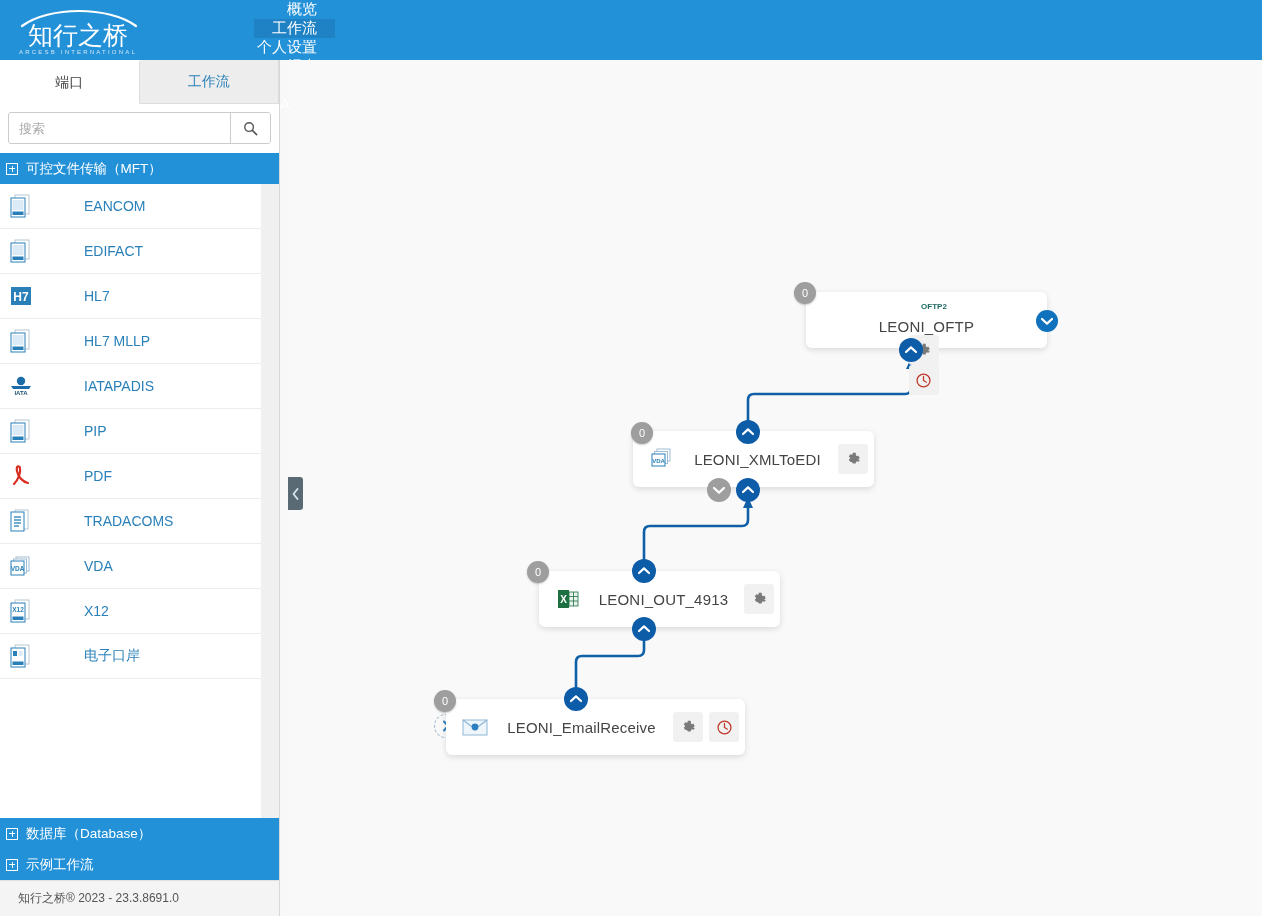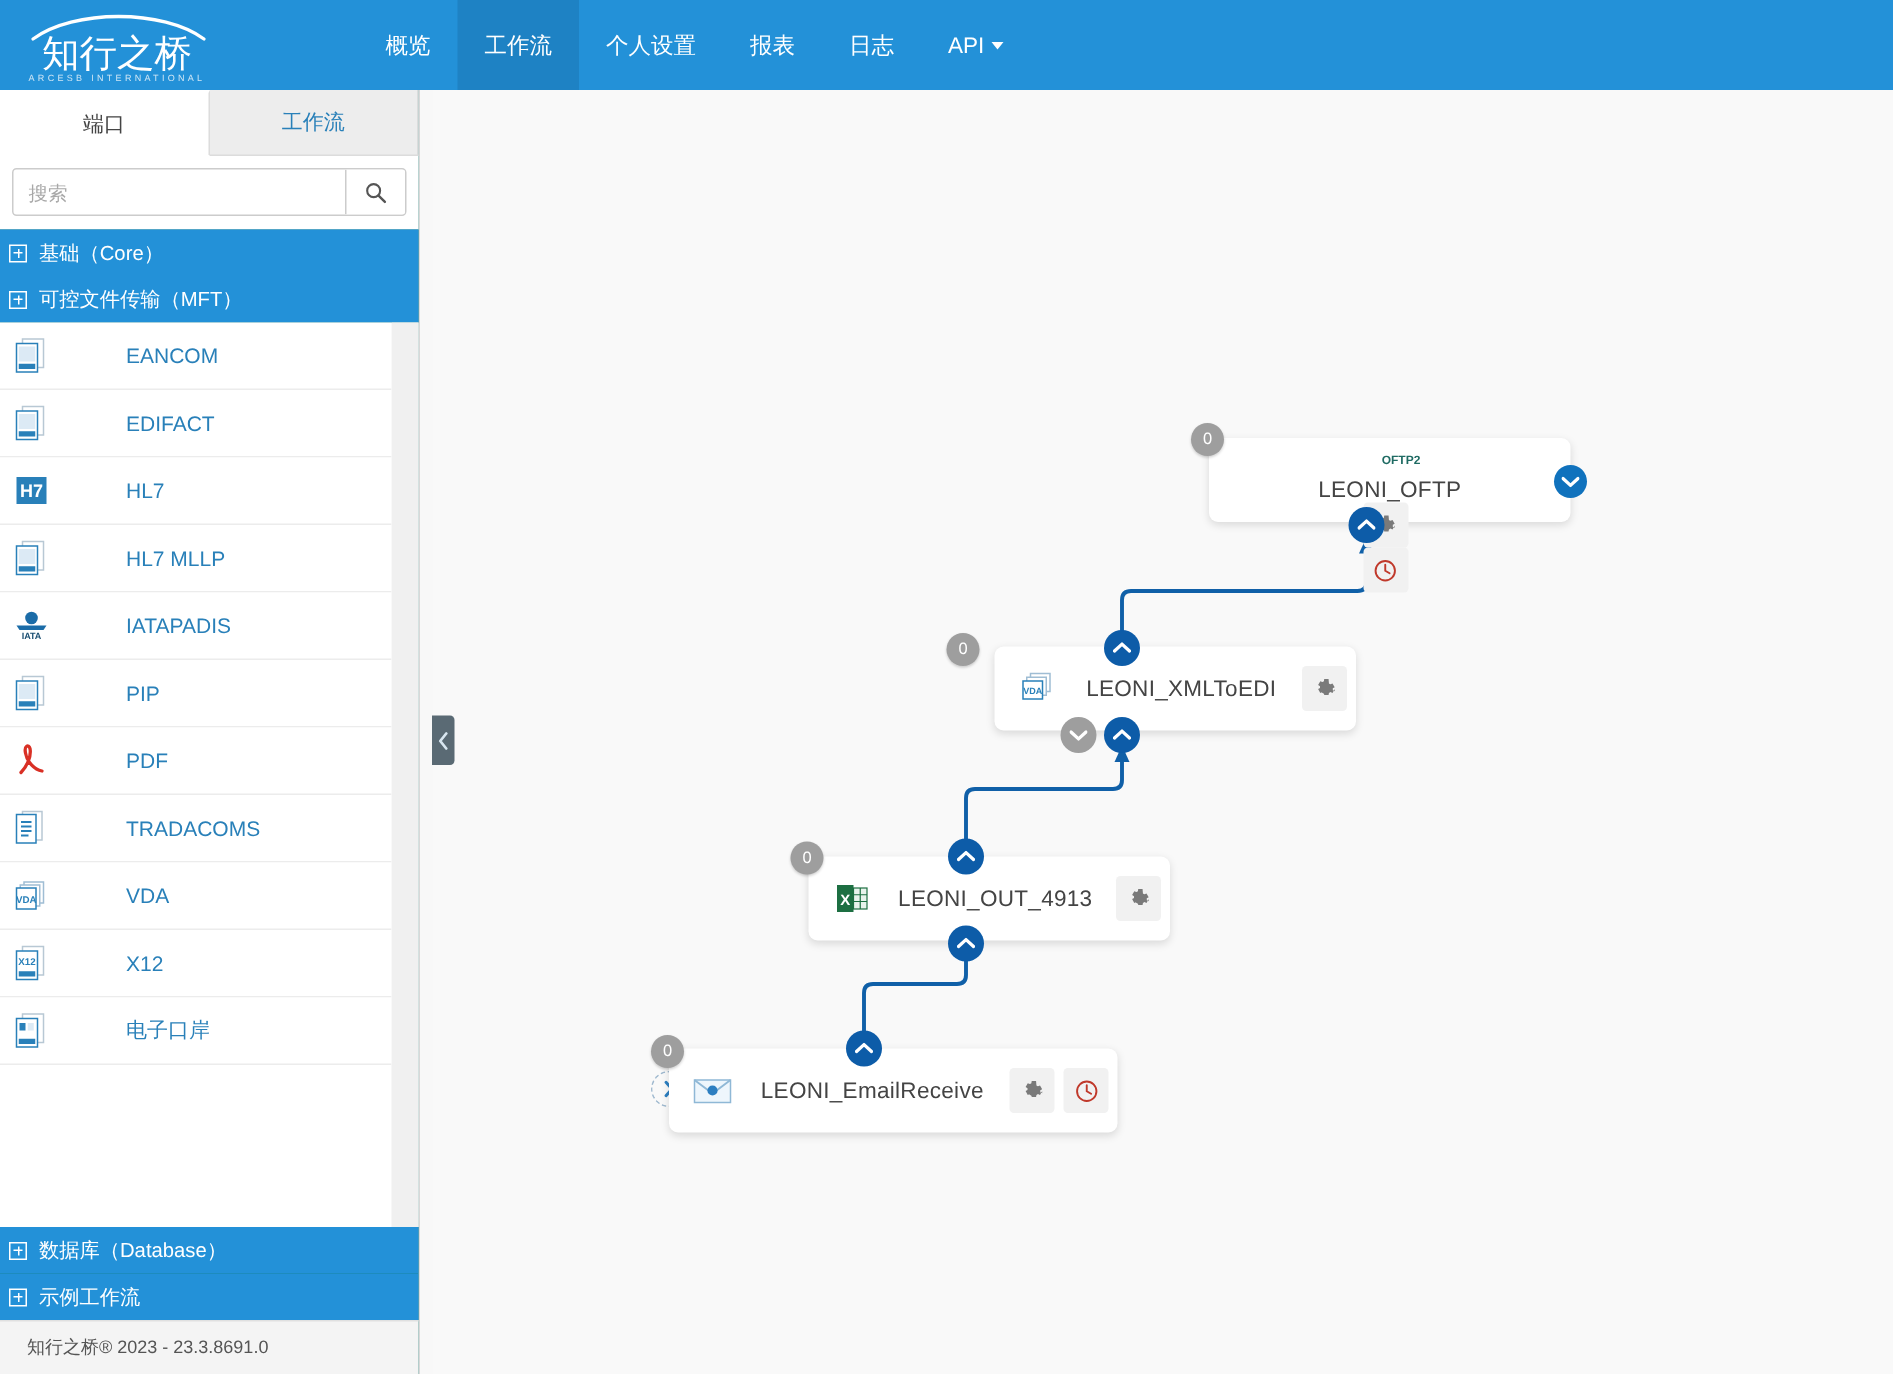--- a/index.html
+++ b/index.html
@@ -9,21 +9,21 @@
     background: #f8f8f8; overflow: hidden;
   }
 
   
   #header {
     position: absolute; top: 0; left: 0; width: 1262px; height: 60px;
     background: #2391d8; display: flex; align-items: center;
   }
   #logo { width: 130px; height: 60px; position: relative; margin-left: 14px; }
   #logo svg { position: absolute; top: 4px; left: 0; }
-  #nav { display: flex; align-items: flex-end; height: 60px; margin-left: 95px; }
+  #nav { display: flex; align-items: flex-end; height: 60px; margin-left: 95px; flex-direction: column; }
   .nav-item {
     display: flex; align-items: center; justify-content: center;
     padding: 0 18px; height: 60px; color: #ffffff; font-size: 15px;
     cursor: pointer; white-space: nowrap;
   }
   .nav-item.active { background: #1e82c4; }
   .caret-down {
     display: inline-block; margin-left: 5px;
     border-left: 4px solid transparent; border-right: 4px solid transparent;
     border-top: 5px solid #ffffff;
@@ -199,24 +199,20 @@
         <svg width="15" height="15" viewBox="0 0 16 16">
           <circle cx="6.5" cy="6.5" r="4.6" stroke="#555" stroke-width="1.5" fill="none"></circle>
           <line x1="10" y1="10" x2="14.5" y2="14.5" stroke="#555" stroke-width="1.7" stroke-linecap="round"></line>
         </svg>
       </div>
     </div>
   </div>
 
   <div class="cat-row">
     <span class="exp-box plus"></span>
-    <span>基础（Core）</span>
-  </div>
-  <div class="cat-row">
-    <span class="exp-box plus"></span>
     <span>可控文件传输（MFT）</span>
   </div>
 
   <div id="item-scroll">
     <div class="port-item">
       <svg class="port-icon" viewBox="0 0 26 26">
         <rect x="7" y="2" width="14" height="19" fill="#fff" stroke="#b8c8d4"></rect>
         <rect x="3" y="5" width="14" height="19" fill="#fff" stroke="#2980b9"></rect>
         <rect x="4.5" y="7" width="11" height="10" fill="#dceaf5"></rect>
         <rect x="4.5" y="18.5" width="11" height="3.5" fill="#2980b9"></rect>
@@ -376,21 +372,21 @@
   </div>
   <div class="chev blue" style="left:610px; top:278px;">
     <svg width="12" height="8" viewBox="0 0 12 8">
       <polyline points="1,6 6,1.4 11,6" stroke="#fff" stroke-width="2.2" fill="none" stroke-linecap="round" stroke-linejoin="round"></polyline>
     </svg>
   </div>
 
   <div class="badge" style="left:342px; top:362px;">
     <span>0</span>
   </div>
-  <div class="node" style="left:374px; top:371px; width:241px;">
+  <div class="node" style="left:344px; top:371px; width:241px;">
     <div class="node-icon">
       <svg width="26" height="24" viewBox="0 0 26 24">
         <rect x="8" y="2" width="13" height="12" fill="#fff" stroke="#9fbdd4"></rect>
         <rect x="5.5" y="4.5" width="13" height="12" fill="#fff" stroke="#9fbdd4"></rect>
         <rect x="3" y="7" width="13" height="12" fill="#fff" stroke="#2980b9"></rect>
         <text x="9.5" y="15.5" text-anchor="middle" font-family="'Liberation Sans',sans-serif" font-size="6" font-weight="bold" fill="#2980b9">VDA</text>
       </svg>
     </div>
     <div class="node-title">LEONI_XMLToEDI</div>
     <div class="node-btn">

